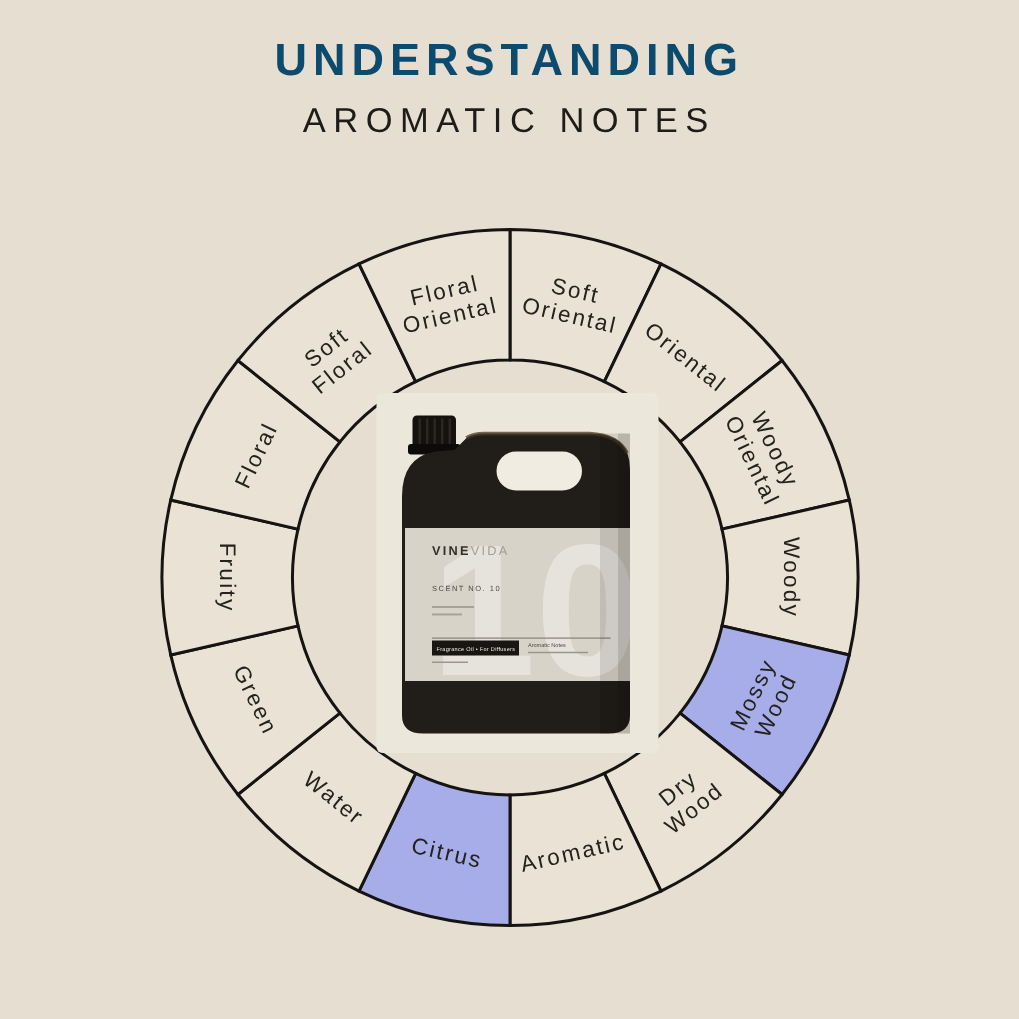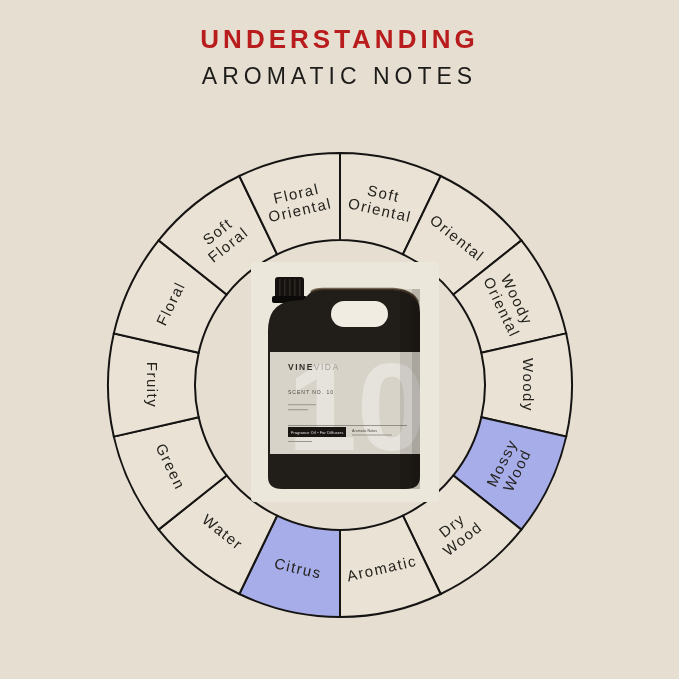--- a/index.html
+++ b/index.html
@@ -13,24 +13,24 @@
     overflow: hidden;
   }
   .header {
     position: absolute;
     top: 0; left: 0; right: 0;
     text-align: center;
     z-index: 2;
   }
   .title {
     margin: 26px 0 0 0;
-    font-size: 26px;
+    font-size: 30px;
     font-weight: 700;
     letter-spacing: 4px;
-    color: #b91c1c;
+    color: #0c4a6e;
     line-height: 1;
   }
   .subtitle {
     margin: 13px 0 0 0;
     font-size: 23px;
     font-weight: 400;
     letter-spacing: 5px;
     color: #1d1c19;
     line-height: 1;
   }

